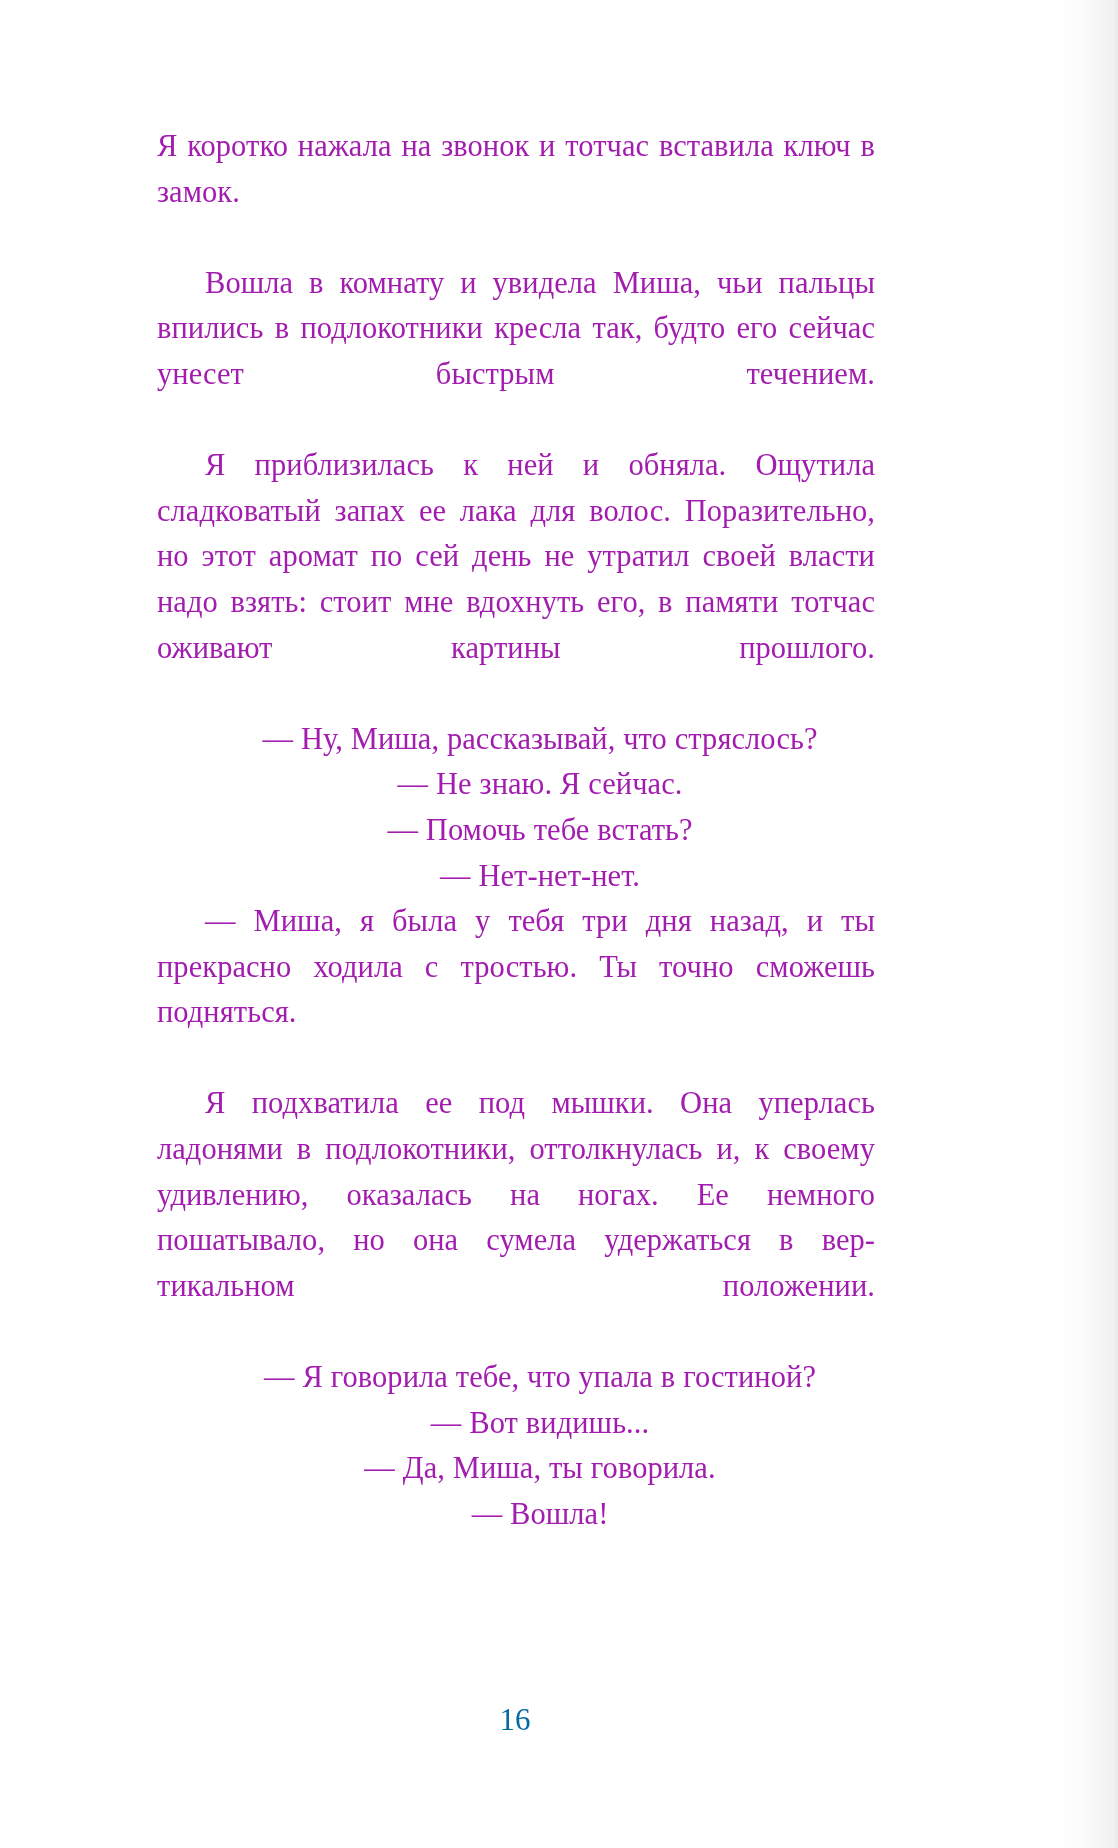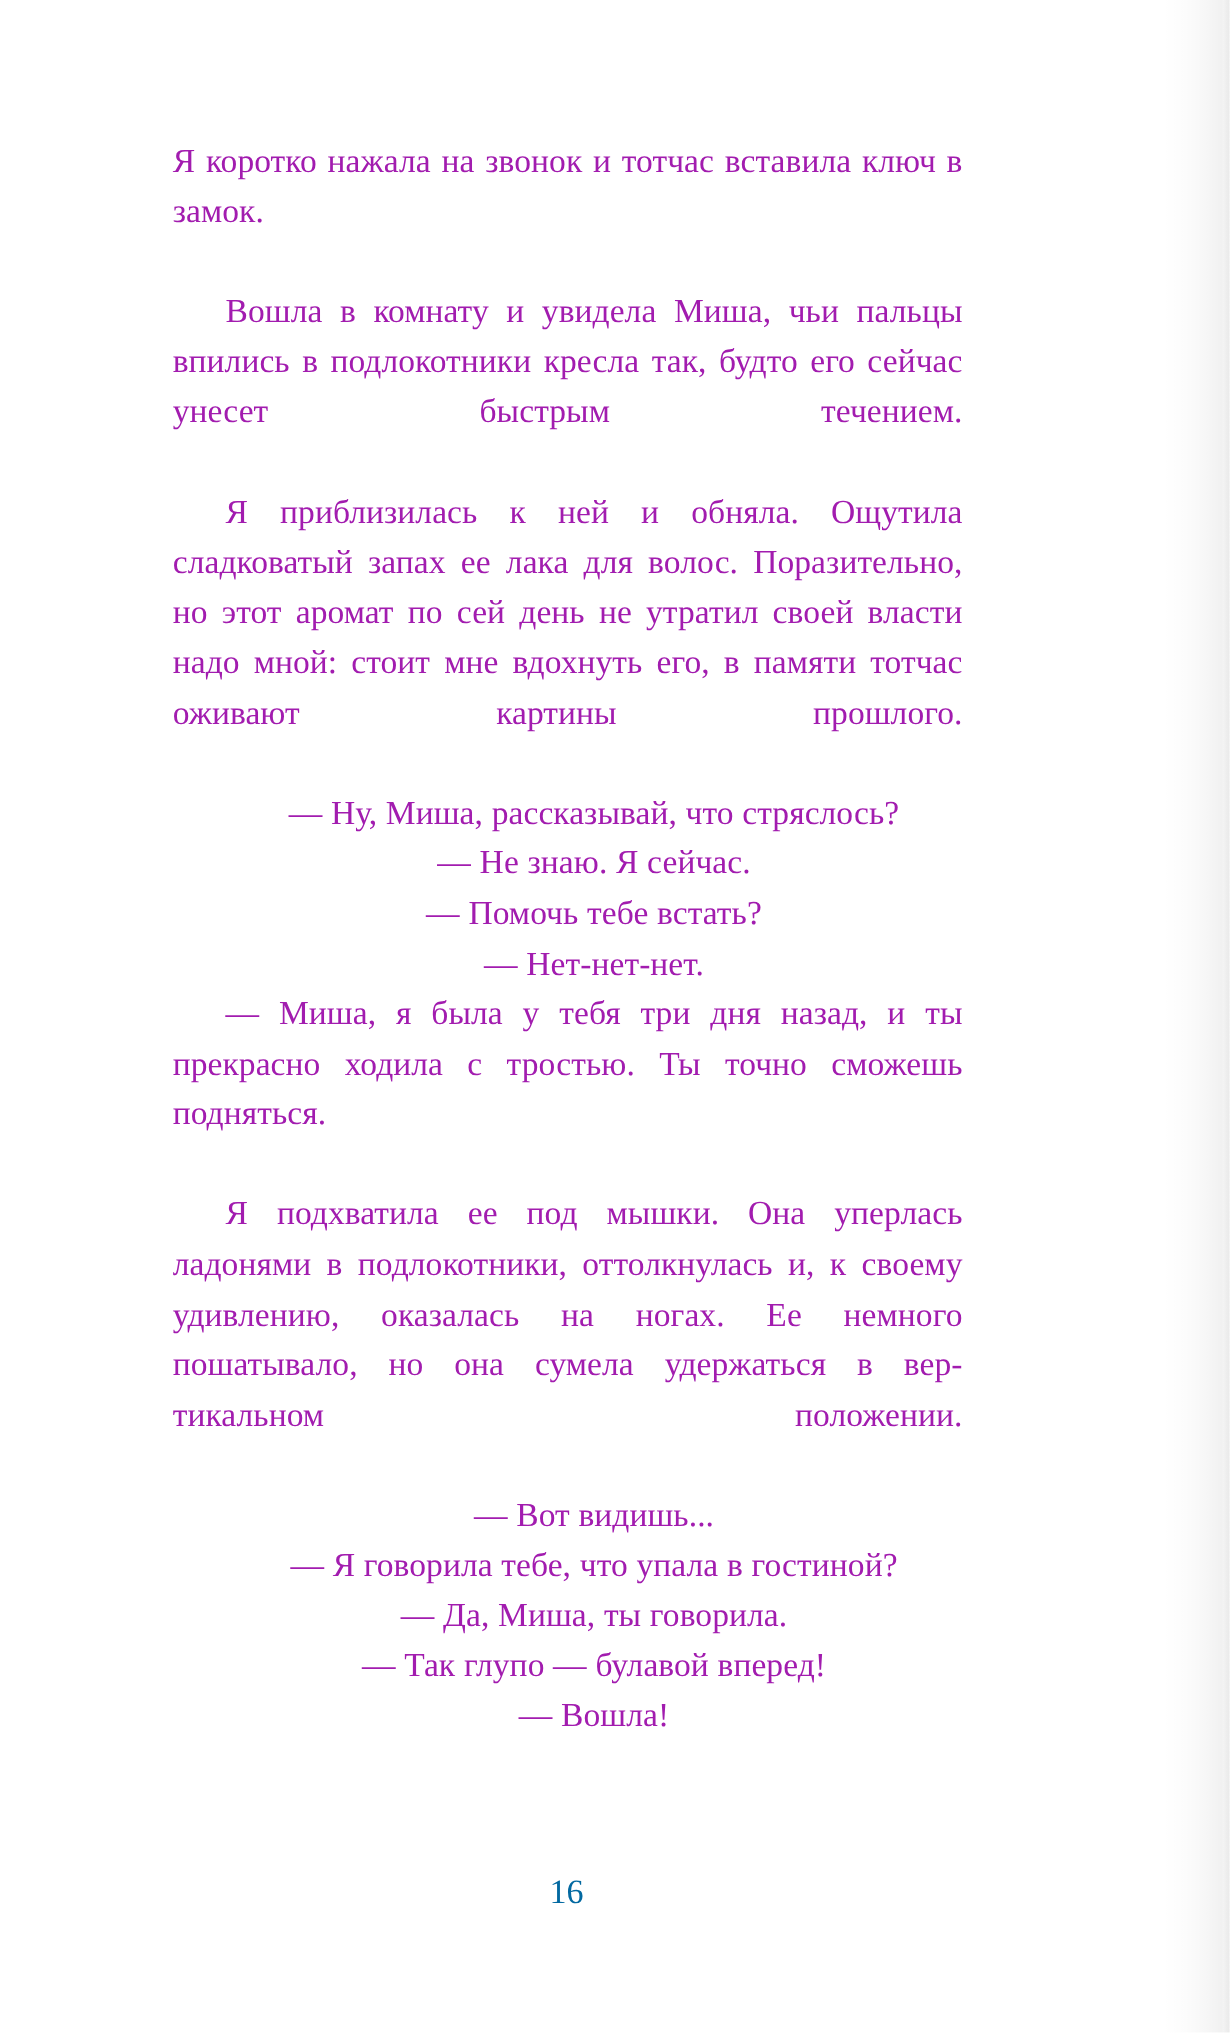--- a/index.html
+++ b/index.html
@@ -100,41 +100,40 @@
 <body>
 
 <div class="page">
 
   <div class="text-block">
 
     <p class="body-par noindent">Я коротко нажала на звонок и тотчас вставила ключ в замок.</p>
 
     <p class="body-par indent">Вошла в комнату и увидела Миша, чьи пальцы впились в подлокотники кресла так, будто его сейчас унесет быстрым течением.</p>
 
-    <p class="body-par indent">Я приблизилась к ней и обняла. Ощутила сладковатый запах ее лака для волос. Поразитель­но, но этот аромат по сей день не утратил своей власти надо мной: стоит мне вдохнуть его, в па­мяти тотчас оживают картины прошлого.</p>
+    <p class="body-par indent">Я приблизилась к ней и обняла. Ощутила сладковатый запах ее лака для волос. Поразитель­но, но этот аромат по сей день не утратил своей власти надо взять: стоит мне вдохнуть его, в па­мяти тотчас оживают картины прошлого.</p>
 
     <p class="body-par dialogue">— Ну, Миша, рассказывай, что стряслось?</p>
 
     <p class="body-par dialogue">— Не знаю. Я сейчас.</p>
 
     <p class="body-par dialogue">— Помочь тебе встать?</p>
 
     <p class="body-par dialogue">— Нет-нет-нет.</p>
 
     <p class="body-par indent">— Миша, я была у тебя три дня назад, и ты прекрасно ходила с тростью. Ты точно сможешь подняться.</p>
 
     <p class="body-par indent">Я подхватила ее под мышки. Она уперлась ладонями в подлокотники, оттолкнулась и, к сво­ему удивлению, оказалась на ногах. Ее немного пошатывало, но она сумела удержаться в вер­тикальном положении.</p>
 
+    <p class="body-par dialogue">— Я говорила тебе, что упала в гостиной?</p>
+
     <p class="body-par dialogue">— Вот видишь...</p>
-
-    <p class="body-par dialogue">— Я говорила тебе, что упала в гостиной?</p>
 
     <p class="body-par dialogue">— Да, Миша, ты говорила.</p>
 
-    <p class="body-par dialogue">— Так глупо — булавой вперед!</p>
 
 
     <p class="body-par dialogue">— Вошла!</p>
 
   </div>
 
   <div class="folio">
     <span class="folio-num">16</span>
   </div>
 

